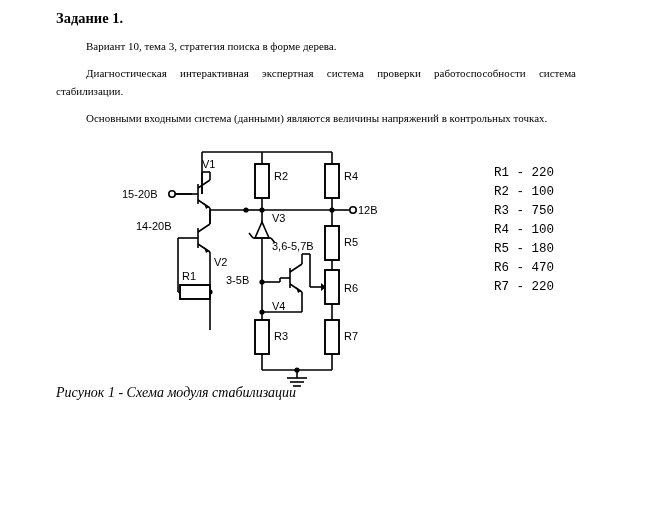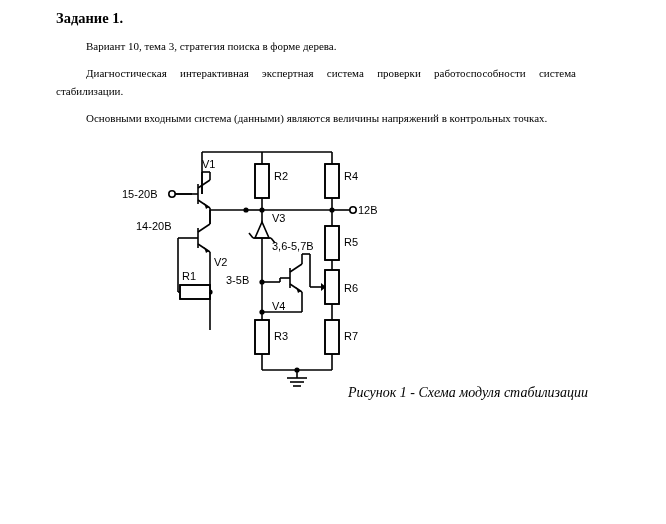--- a/index.html
+++ b/index.html
@@ -56,21 +56,21 @@
     font-family: "Liberation Mono", monospace;
     font-size: 12.5px;
     line-height: 1.52;
     white-space: pre;
   }
   .caption {
     position: absolute;
     left: 0;
     right: 0;
     bottom: 6px;
-    text-align: right;
+    text-align: left;
     font-style: italic;
     font-size: 14px;
   }
   .sch-label {
     font-family: "Liberation Sans", sans-serif;
     font-size: 11px;
     fill: #000000;
   }
   svg line, svg polyline, svg path, svg rect, svg circle, svg polygon {
     shape-rendering: geometricPrecision;
@@ -230,17 +230,24 @@
         <text class="sch-label" x="68" y="138">R1</text>
         <text class="sch-label" x="160" y="38">R2</text>
         <text class="sch-label" x="160" y="198">R3</text>
         <text class="sch-label" x="230" y="38">R4</text>
         <text class="sch-label" x="230" y="104">R5</text>
         <text class="sch-label" x="230" y="150">R6</text>
         <text class="sch-label" x="230" y="198">R7</text>
       </svg>
     </div>
 
+    <div class="resistor-list">R1 - 220
+R2 - 100
+R3 - 750
+R4 - 100
+R5 - 180
+R6 - 470
+R7 - 220</div>
 
     <div class="caption">Рисунок 1 - Схема модуля стабилизации</div>
   </div>
 
 </div>
 
 </body></html>

